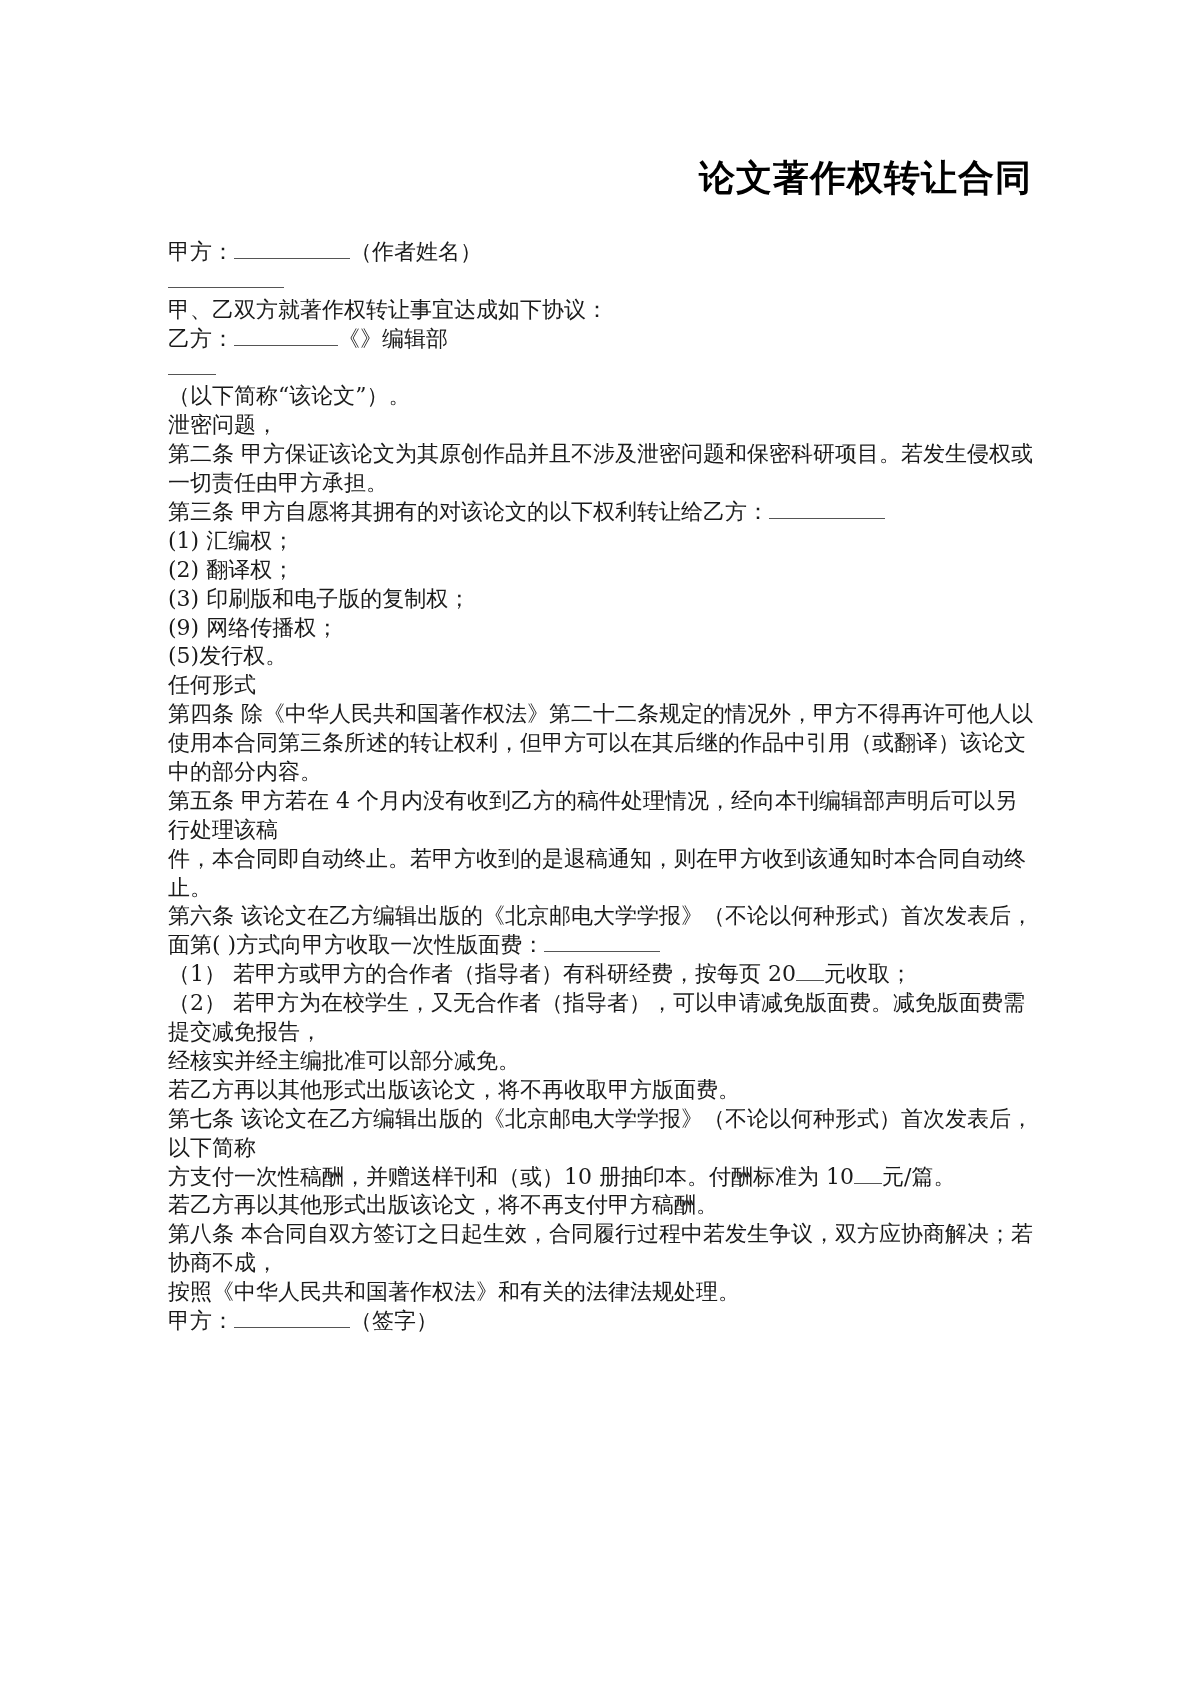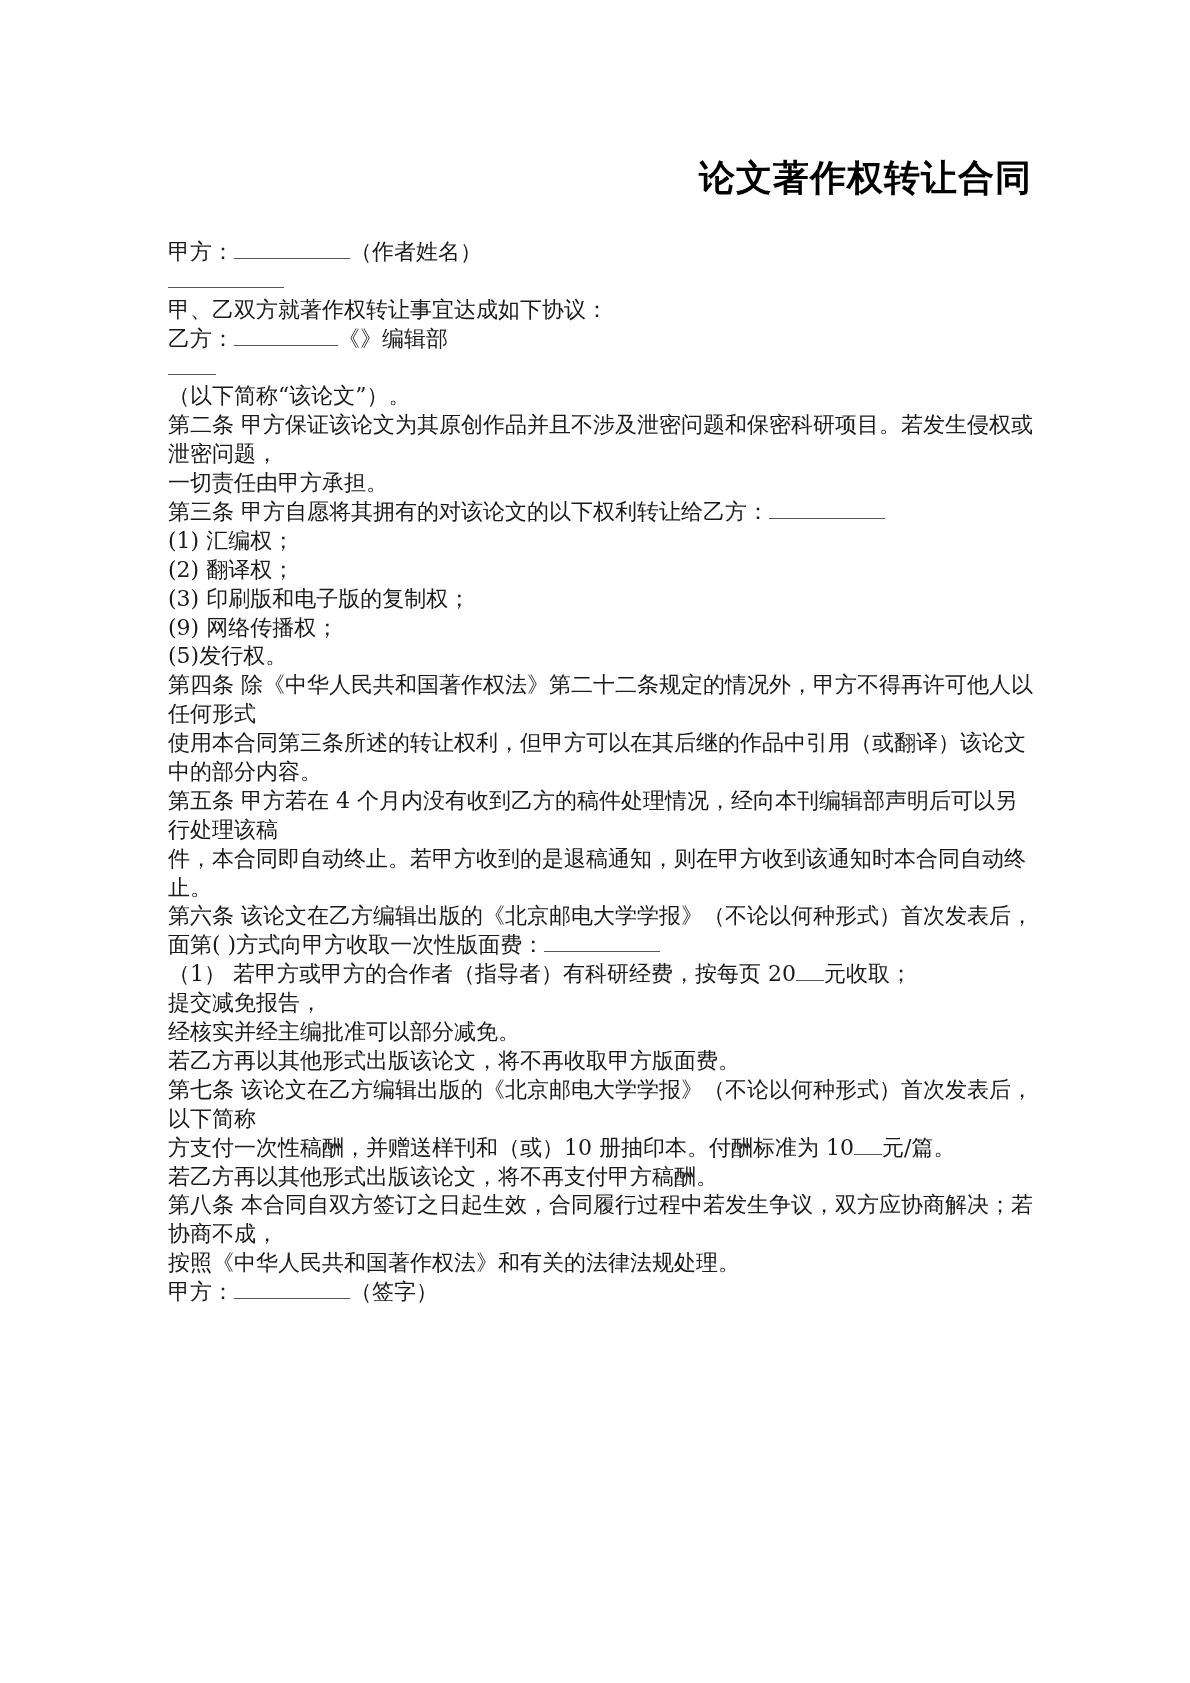--- a/index.html
+++ b/index.html
@@ -28,40 +28,41 @@
 
 <div class="page">
   <div class="title">论文著作权转让合同</div>
   <div class="body" id="doc-body">
       <div class="line"><span>甲方：</span><span class="blank" style="width: 116px;"></span><span>（作者姓名）</span></div>
       <div class="line"><span class="blank" style="width: 116px;"></span></div>
       <div class="line"><span>甲、乙双方就著作权转让事宜达成如下协议：</span></div>
       <div class="line"><span>乙方：</span><span class="blank" style="width: 104px;"></span><span>《》编辑部</span></div>
       <div class="line"><span class="blank" style="width: 48px;"></span></div>
       <div class="line"><span>（以下简称“该论文”）。</span></div>
+      <div class="line"><span>泄密问题，</span></div>
       <div class="line"><span>第二条 甲方保证该论文为其原创作品并且不涉及泄密问题和保密科研项目。若发生侵权或</span></div>
-      <div class="line"><span>泄密问题，</span></div>
       <div class="line"><span>一切责任由甲方承担。</span></div>
       <div class="line"><span>第三条 甲方自愿将其拥有的对该论文的以下权利转让给乙方：</span><span class="blank" style="width: 116px;"></span><span></span></div>
       <div class="line"><span>(1) 汇编权；</span></div>
       <div class="line"><span>(2) 翻译权；</span></div>
       <div class="line"><span>(3) 印刷版和电子版的复制权；</span></div>
       <div class="line"><span>(9) 网络传播权；</span></div>
       <div class="line"><span>(5)发行权。</span></div>
+      <div class="line"><span>任何形式</span></div>
       <div class="line"><span>第四条 除《中华人民共和国著作权法》第二十二条规定的情况外，甲方不得再许可他人以</span></div>
-      <div class="line"><span>任何形式</span></div>
       <div class="line"><span>使用本合同第三条所述的转让权利，但甲方可以在其后继的作品中引用（或翻译）该论文</span></div>
       <div class="line"><span>中的部分内容。</span></div>
       <div class="line"><span>第五条 甲方若在 4 个月内没有收到乙方的稿件处理情况，经向本刊编辑部声明后可以另</span></div>
       <div class="line"><span>行处理该稿</span></div>
       <div class="line"><span>件，本合同即自动终止。若甲方收到的是退稿通知，则在甲方收到该通知时本合同自动终</span></div>
       <div class="line"><span>止。</span></div>
       <div class="line"><span>第六条 该论文在乙方编辑出版的《北京邮电大学学报》（不论以何种形式）首次发表后，</span></div>
       <div class="line"><span>面第( )方式向甲方收取一次性版面费：</span><span class="blank" style="width: 116px;"></span><span></span></div>
       <div class="line"><span>（1） 若甲方或甲方的合作者（指导者）有科研经费，按每页 20</span><span class="blank" style="width: 28px;"></span><span>元收取；</span></div>
+      <div class="line"><span>（2） 若甲方为在校学生，又无合作者（指导者），可以申请减免版面费。减免版面费需</span></div>
       <div class="line"><span>提交减免报告，</span></div>
       <div class="line"><span>经核实并经主编批准可以部分减免。</span></div>
       <div class="line"><span>若乙方再以其他形式出版该论文，将不再收取甲方版面费。</span></div>
       <div class="line"><span>第七条 该论文在乙方编辑出版的《北京邮电大学学报》（不论以何种形式）首次发表后，</span></div>
       <div class="line"><span>以下简称</span></div>
       <div class="line"><span>方支付一次性稿酬，并赠送样刊和（或）10 册抽印本。付酬标准为 10</span><span class="blank" style="width: 28px;"></span><span>元/篇。</span></div>
       <div class="line"><span>若乙方再以其他形式出版该论文，将不再支付甲方稿酬。</span></div>
       <div class="line"><span>第八条 本合同自双方签订之日起生效，合同履行过程中若发生争议，双方应协商解决；若</span></div>
       <div class="line"><span>协商不成，</span></div>
       <div class="line"><span>按照《中华人民共和国著作权法》和有关的法律法规处理。</span></div>

